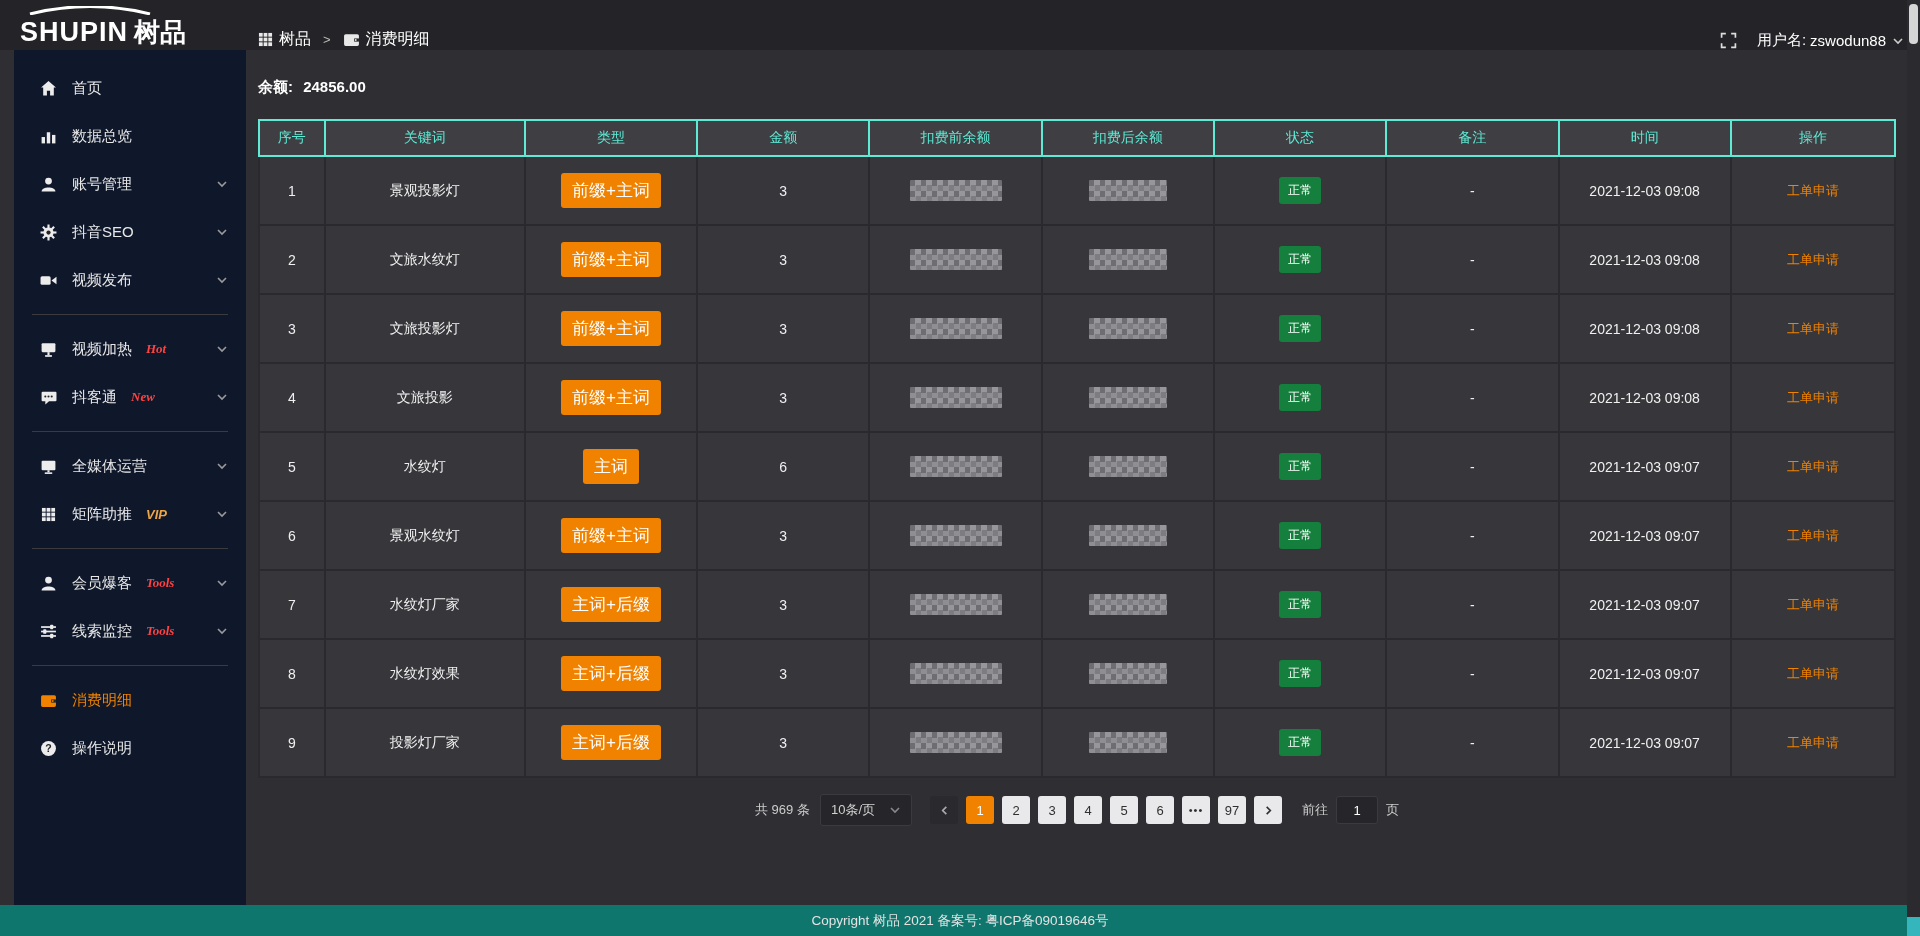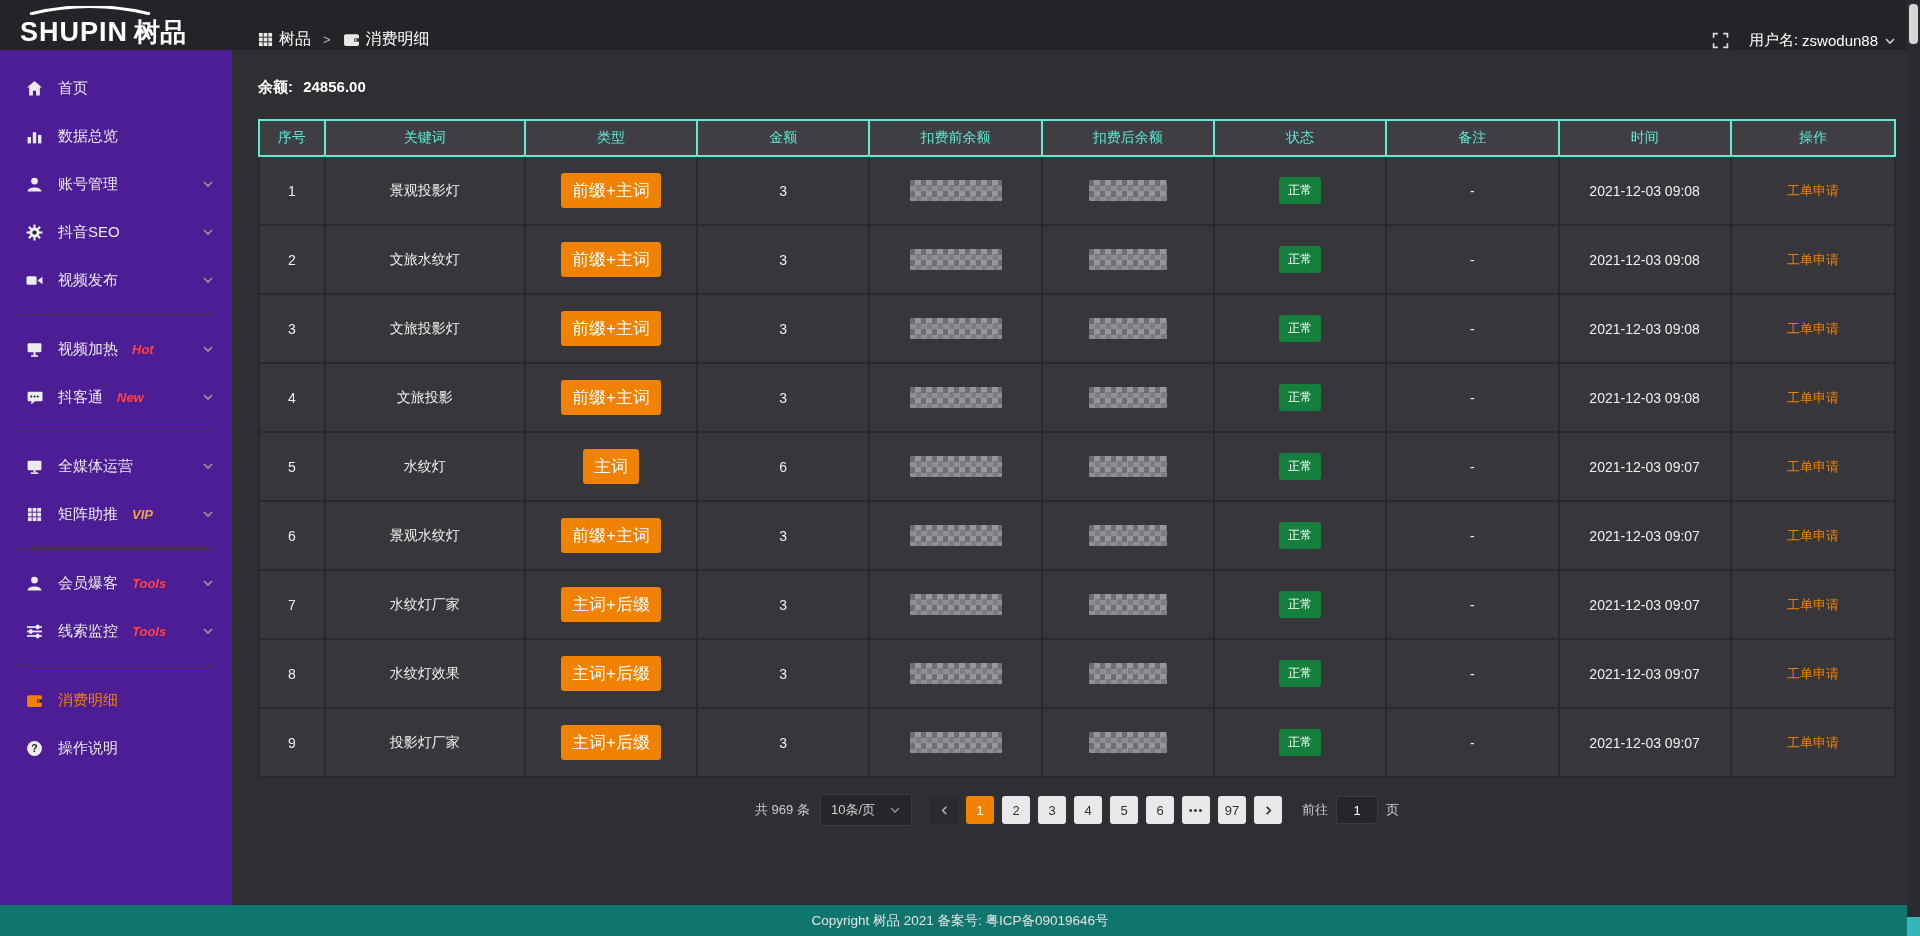--- a/index.html
+++ b/index.html
@@ -11,35 +11,35 @@
     display:flex; align-items:flex-end; z-index:5; }
   .logo-wrap { width:232px; padding-left:20px; display:flex; flex-direction:column; }
   .logo-arc { margin-left:6px; height:9px; }
   .logo-line { display:flex; align-items:baseline; color:#fff; }
   .logo-en { font-size:27px; font-weight:800; letter-spacing:1px; }
   .logo-cn { font-size:26px; font-weight:800; margin-left:6px; }
   .crumbs { display:flex; align-items:center; margin-left:26px; color:#fff; font-size:16px; }
   .crumb { display:flex; align-items:center; gap:6px; cursor:pointer; }
   .crumb .ci { display:flex; color:#e8e8e8; }
   .crumb-sep { color:#bbb; margin:0 12px; font-size:13px; }
-  .topbar-right { margin-left:auto; display:flex; align-items:center; gap:20px; padding-right:24px; color:#fff; font-size:15px; }
+  .topbar-right { margin-left:auto; display:flex; align-items:center; gap:20px; padding-right:16px; color:#fff; font-size:15px; }
   .fs-btn { display:flex; cursor:pointer; color:#ddd; }
   .user-menu { display:flex; align-items:center; gap:4px; cursor:pointer; }
   .user-menu .chev { display:flex; color:#ccc; margin-left:2px; }
 
   
-  .sidebar { position:fixed; top:50px; left:0; width:232px; height:886px; background:#4c1d95; z-index:4; }
+  .sidebar { position:fixed; top:50px; left:14px; width:232px; height:886px; background:#0f172a; z-index:4; }
   .menu { padding-top:14px; }
   .menu-item { height:48px; display:flex; align-items:center; padding-left:24px; cursor:pointer;
     color:#e8e8e8; font-size:15px; }
   .menu-item .mi-icon { width:20px; display:flex; justify-content:center; margin-right:14px; color:#ececec; }
   .menu-item.active, .menu-item.active .mi-icon { color:#f08200; }
   .menu-item .chev { margin-left:auto; margin-right:18px; display:flex; color:#9a9a9a; }
   .badge { font-style:italic; font-weight:bold; font-size:13px; margin-left:14px; }
-  .badge.red { color:#ff4242; }
+  .badge.red { color:#ff4242;font-family:Liberation Serif, serif; }
   .badge.gold { color:#f0a546; }
   .divider { height:1px; background:#3a3a3f; margin:10px 18px; }
 
   
   .main { position:fixed; top:50px; left:232px; width:1688px; height:854px; background:#2e2e33;
     padding:28px 24px 0 26px; }
   .balance { color:#fff; font-size:15px; font-weight:bold; margin-bottom:22px; }
   .balance .val { margin-left:6px;margin-top:31px; }
 
   table.grid { width:100%; border-collapse:collapse; }

